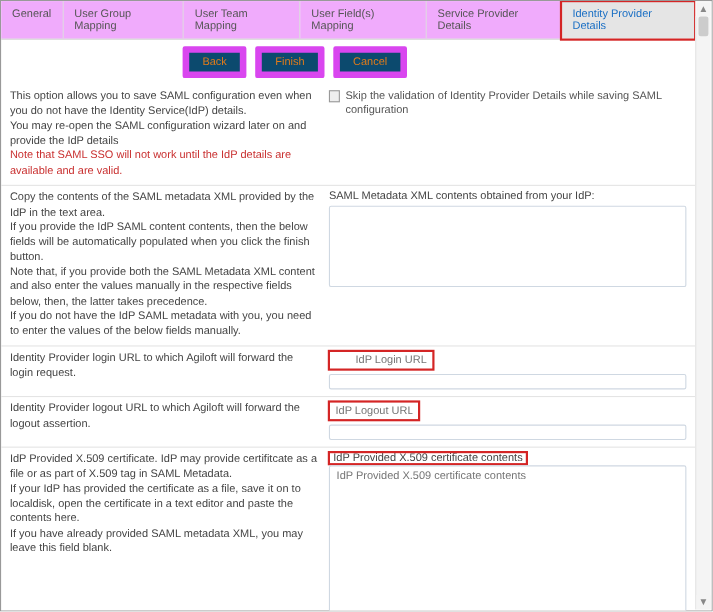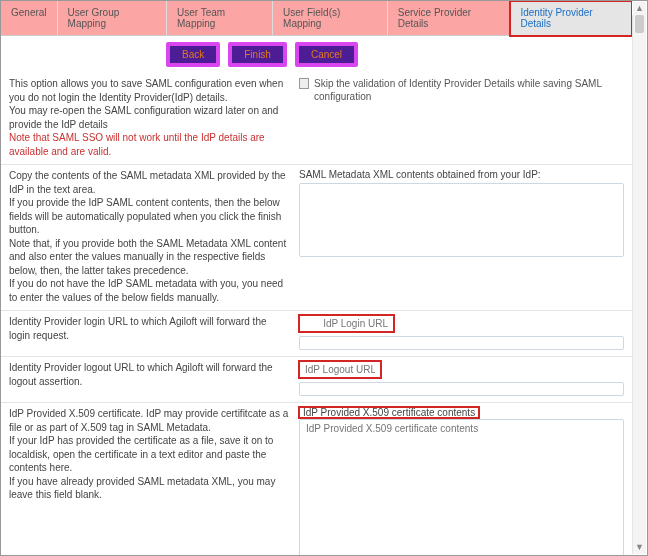--- a/index.html
+++ b/index.html
@@ -20,42 +20,42 @@
   .tabs {
     display: flex;
     border-bottom: 1px solid #ccc;
     background: #f7f7f7;
   }
   .tab {
     padding: 6px 10px;
     border-right: 1px solid #ddd;
     color: #555;
     cursor: pointer;
-    background: #fca5a5;
+    background: #f0abfc;
   }
   .tab.active {
     color: #1a6fc4;
     background: #e5e5e5;
     border-bottom: 1px solid #fff;
     margin-bottom: -1px;
   }
   .highlight-tab {
     outline: 2px solid #d42525;
     outline-offset: -1px;
   }
   .btn-row {
     display: flex;
     gap: 8px;
     justify-content: flex-start;
     padding: 6px 0 6px 165px;
   }
   .btn {
-    border: 4px solid #d946ef;
+    border: 6px solid #d946ef;
     color: #e07b1a;
-    background: #4c1d95;
+    background: #0c4a6e;
     padding: 3px 12px;
     font-size: 10px;
     border-radius: 2px;
     cursor: pointer;
   }
   .section {
     padding: 4px 8px 6px 8px;
     border-bottom: 1px solid #e4e4e4;
     display: flex;
     align-items: flex-start;
@@ -130,21 +130,21 @@
   </div>
 
   <div class="btn-row">
     <button class="btn">Back</button>
     <button class="btn">Finish</button>
     <button class="btn">Cancel</button>
   </div>
 
   <div class="section">
     <div class="left">
-      <div>This option allows you to save SAML configuration even when you do not login the Identity Provider(IdP) details.</div>
+      <div>This option allows you to save SAML configuration even when you do not have the Identity Service(IdP) details.</div>
       <div>You may re-open the SAML configuration wizard later on and provide the IdP details</div>
       <div class="warn">Note that SAML SSO will not work until the IdP details are available and are valid.</div>
     </div>
     <div class="right checkbox-row">
       <div class="checkbox"></div>
       <div class="lbl-right">Skip the validation of Identity Provider Details while saving SAML configuration</div>
     </div>
   </div>
 
   <div class="section">

